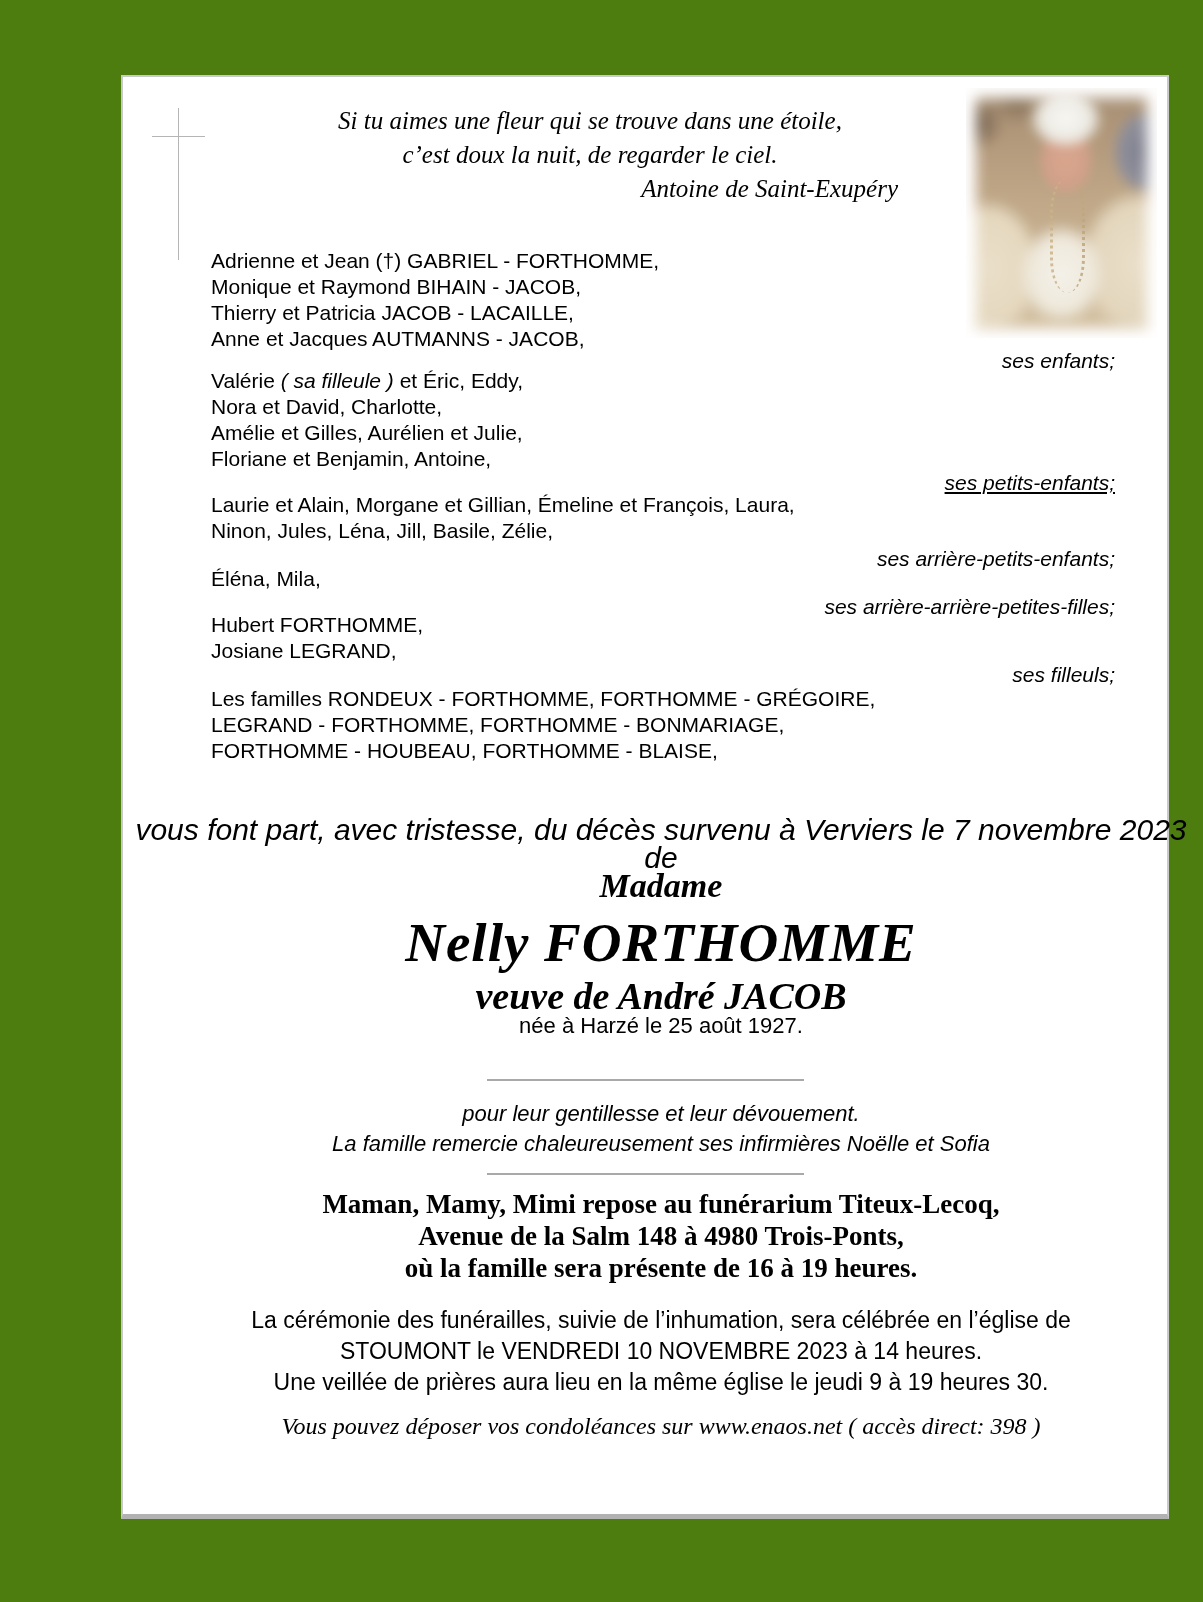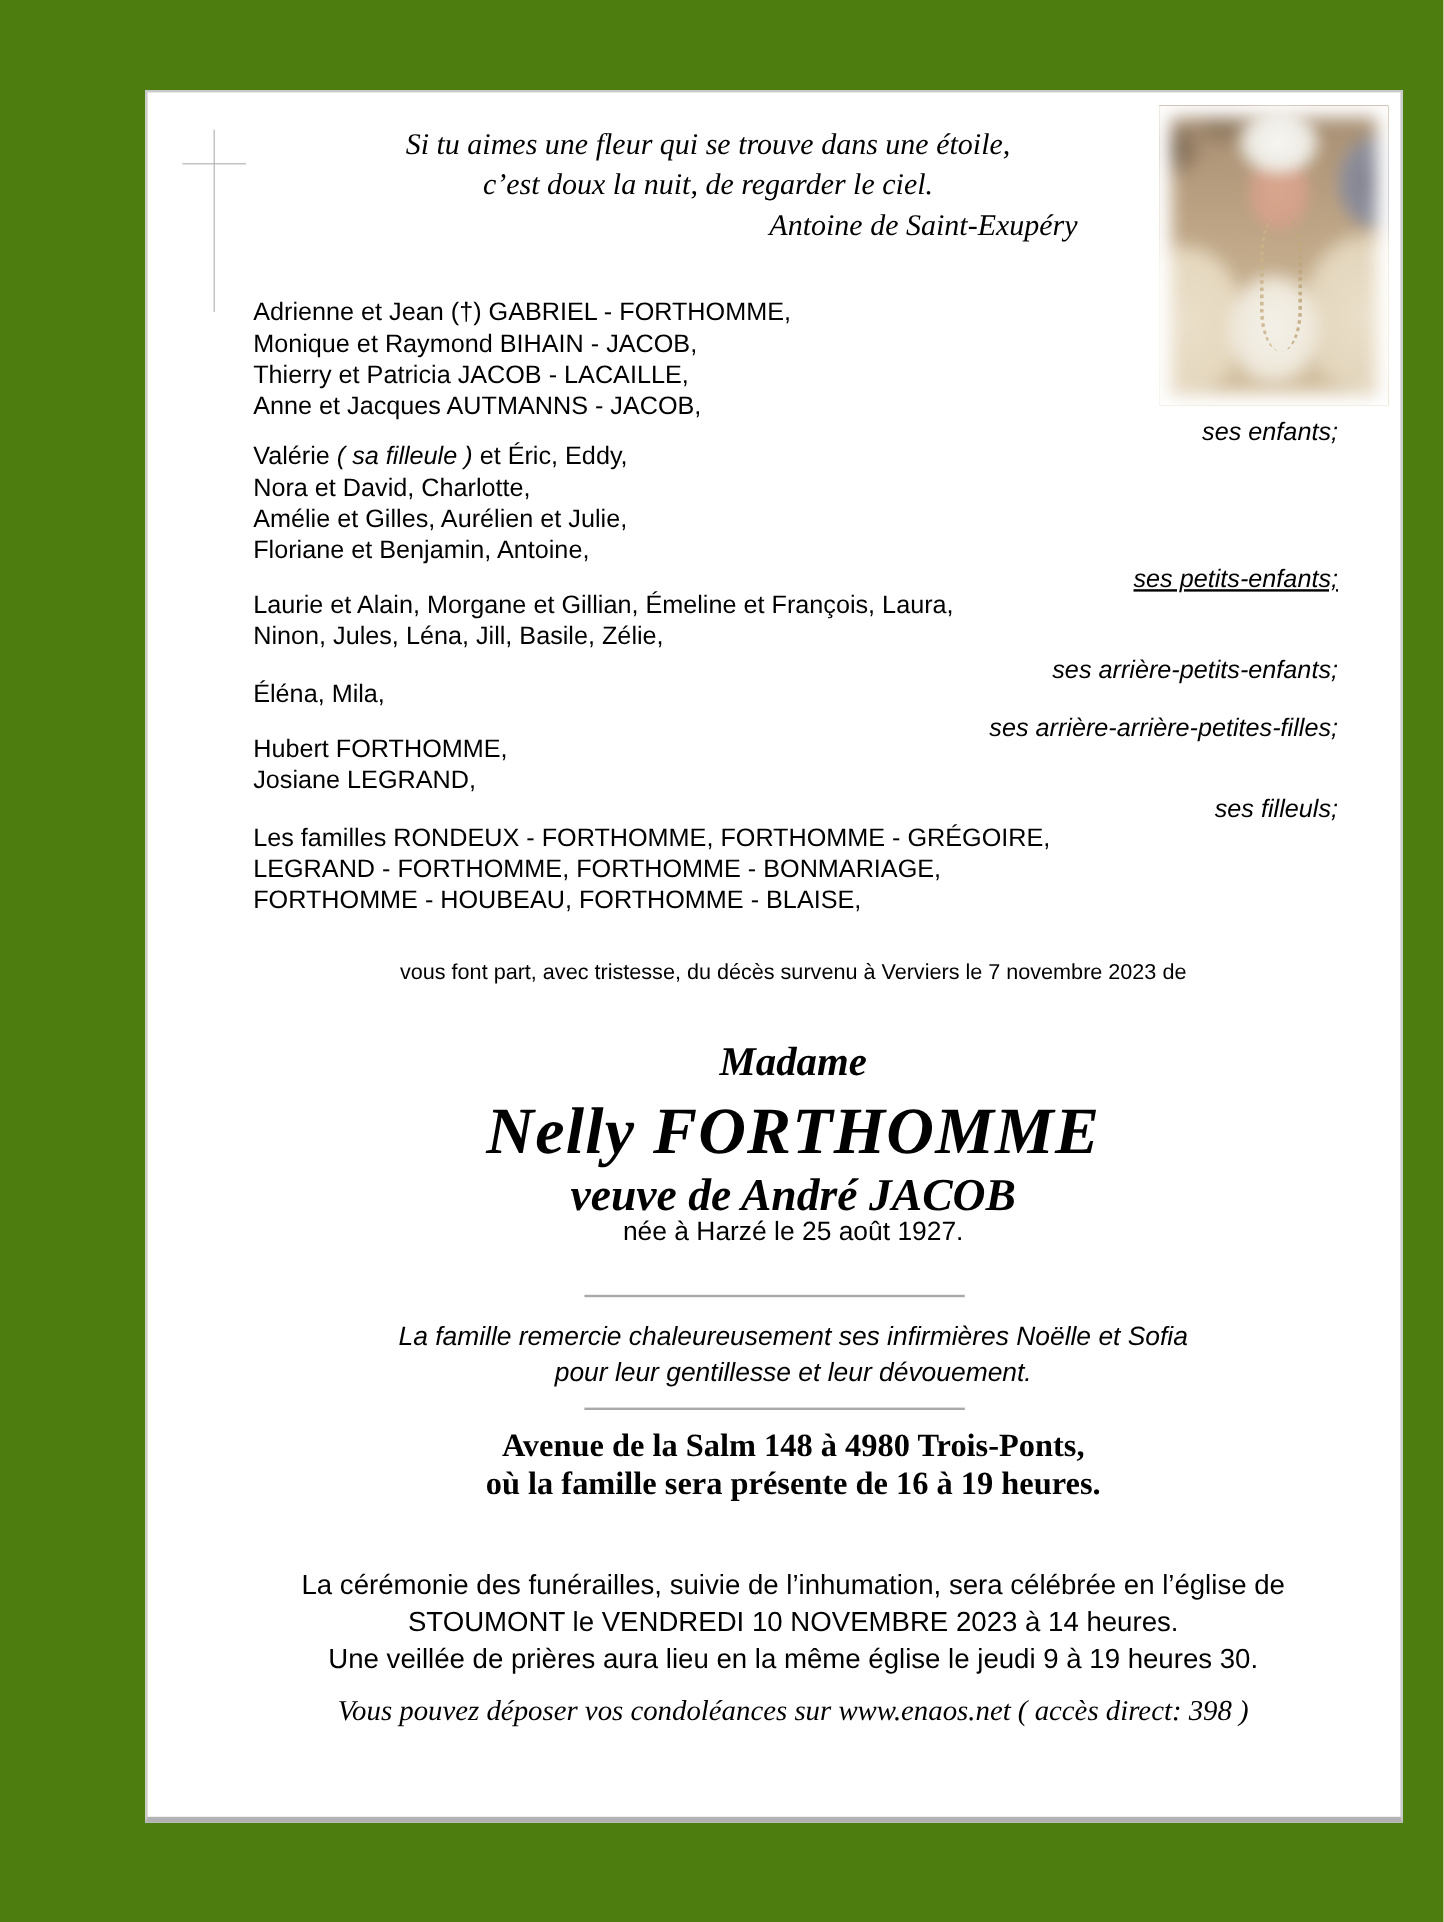--- a/index.html
+++ b/index.html
@@ -57,21 +57,21 @@
                font-style:italic; text-align:right; white-space:pre; }
   .sec1 { top:248px; } .lab1 { top:348px; }
   .sec2 { top:368px; } .lab2 { top:470px;text-decoration:underline; }
   .sec3 { top:492px; } .lab3 { top:546px; }
   .sec4 { top:566px; } .lab4 { top:594px; }
   .sec5 { top:612px; } .lab5 { top:662px; }
   .sec6 { top:686px; }
 
   
   .cblock { position:absolute; left:131px; width:1060px; text-align:center; }
-  .announce { top:796px; font-size:18px; line-height:28px; }
+  .announce { top:816px; font-size:30px; line-height:28px;font-style:italic; }
   .madame   { top:866px; font-family:"Liberation Serif", serif; font-weight:bold; font-style:italic; font-size:34px; line-height:40px; }
   .deceased { top:912px; font-family:"Liberation Serif", serif; font-weight:bold; font-style:italic; font-size:55px; line-height:62px; letter-spacing:1px; }
   .veuve    { top:974px; font-family:"Liberation Serif", serif; font-weight:bold; font-style:italic; font-size:38px; line-height:44px; }
   .birth    { top:1012px; font-size:22px; line-height:27px; }
 
   .divider { position:absolute; left:487px; width:317px; height:2px; background:#a9a9a9; }
   .div1 { top:1079px; } .div2 { top:1173px; }
 
   .thanks   { top:1099px; font-size:22px; line-height:30px; font-style:italic; }
   .repose   { top:1188px; font-family:"Liberation Serif", serif; font-weight:bold; font-size:27px; line-height:32px; }
@@ -143,27 +143,28 @@
   <div class="cblock announce">vous font part, avec tristesse, du décès survenu à Verviers le 7 novembre 2023 de</div>
 
   <div class="cblock madame">Madame</div>
   <div class="cblock deceased">Nelly FORTHOMME</div>
   <div class="cblock veuve">veuve de André JACOB</div>
   <div class="cblock birth">née à Harzé le 25 août 1927.</div>
 
   <div class="divider div1"></div>
 
   <div class="cblock thanks">
+    <div>pour leur gentillesse et leur dévouement.</div>
     <div>La famille remercie chaleureusement ses infirmières Noëlle et Sofia</div>
-    <div>pour leur gentillesse et leur dévouement.</div>
   </div>
 
   <div class="divider div2"></div>
 
   <div class="cblock repose">
+    <div>Maman, Mamy, Mimi repose au funérarium Titeux-Lecoq,</div>
     <div>Avenue de la Salm 148 à 4980 Trois-Ponts,</div>
     <div>où la famille sera présente de 16 à 19 heures.</div>
   </div>
 
   <div class="cblock ceremony">
     <div>La cérémonie des funérailles, suivie de l’inhumation, sera célébrée en l’église de</div>
     <div>STOUMONT le VENDREDI 10 NOVEMBRE 2023 à 14 heures.</div>
   </div>
 
   <div class="cblock vigil">Une veillée de prières aura lieu en la même église le jeudi 9 à 19 heures 30.</div>

